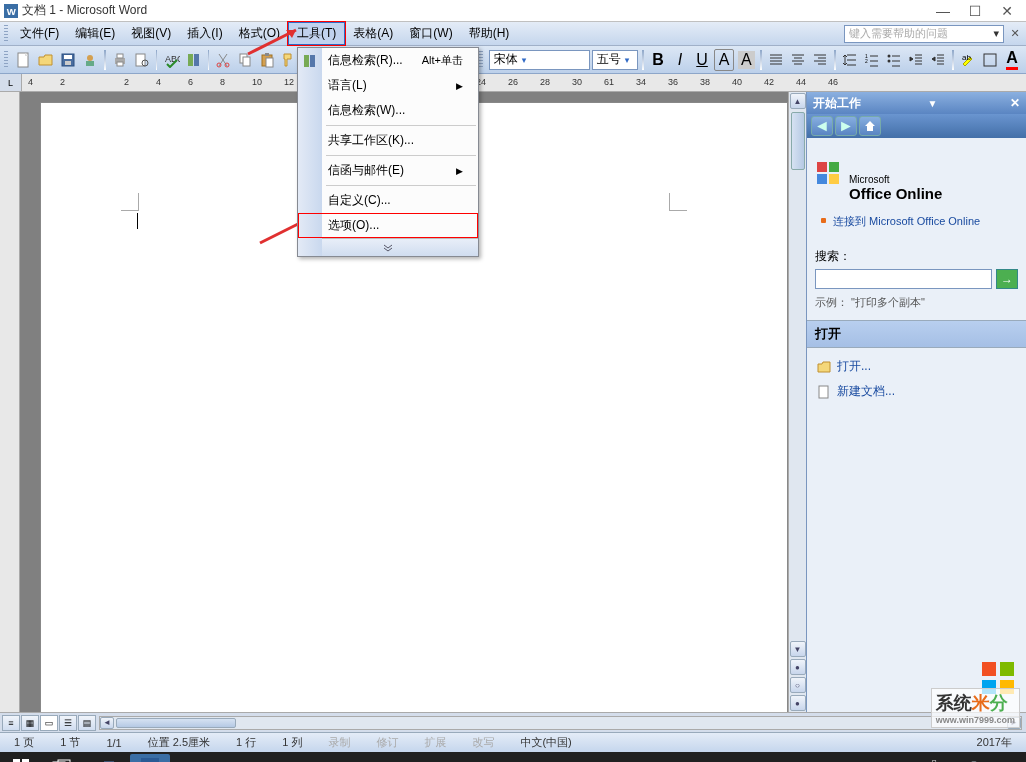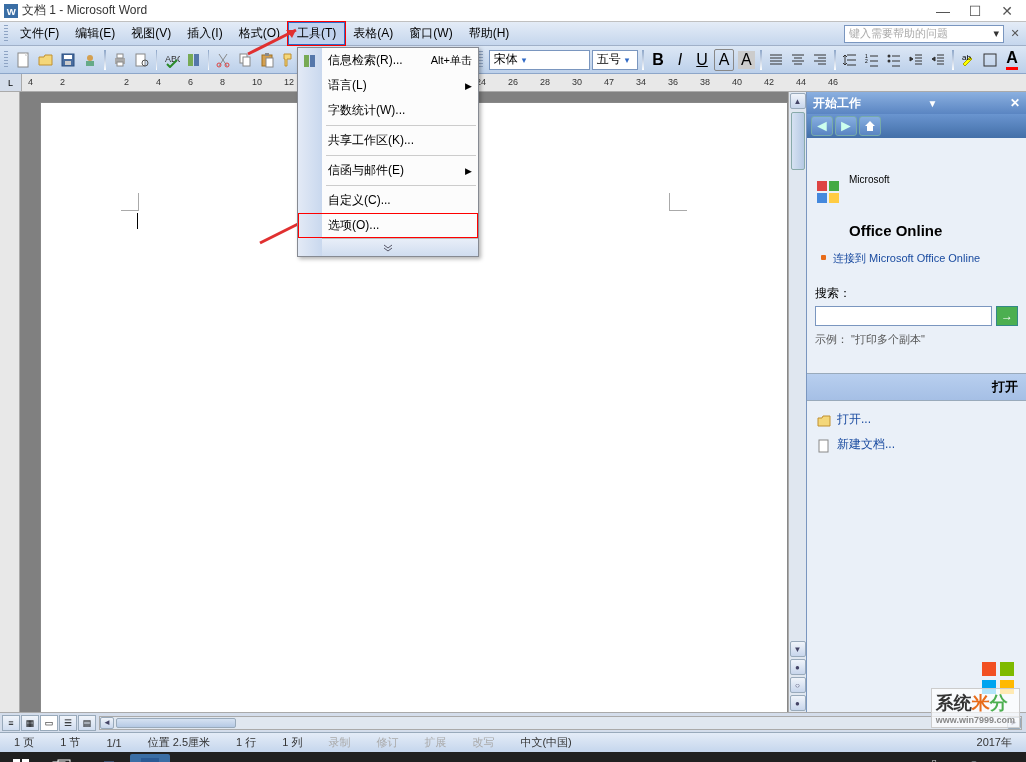--- a/index.html
+++ b/index.html
@@ -37,35 +37,35 @@
 .scroll-btn{width:16px;height:16px;background:linear-gradient(#f0f4fa,#c8d6ec);border:1px solid #9ab;border-radius:2px;display:flex;align-items:center;justify-content:center;font-size:8px;color:#446;margin:1px 0;}
 .scroll-thumb{width:14px;height:58px;background:linear-gradient(90deg,#d6e2f2,#b5c9e4);border:1px solid #8aa;border-radius:2px;margin-top:2px;}
 .task-pane { width: 220px; background: linear-gradient(#e4ecf7, #c5d6ed); border-left: 1px solid #7a96bf; display: flex; flex-direction: column; }
 .tp-header { height: 22px; background: linear-gradient(#8bb0e0, #5a85c2); color: #fff; font-size: 12px; font-weight: bold; display: flex; align-items: center; padding: 0 6px; }
 .tp-header .close{margin-left:auto;cursor:pointer;}
 .tp-nav{height:24px;background:linear-gradient(#6a95d0,#436fa8);display:flex;align-items:center;padding:0 4px;gap:2px;}
 .tp-nav .nb{width:22px;height:20px;display:flex;align-items:center;justify-content:center;color:#cfe;border:1px solid #7aa;border-radius:3px;background:linear-gradient(#86aee0,#5a85c2);}
 .tp-body{flex:1;background:#eaf0f8;padding:8px;font-size:12px;overflow:auto;}
 .office-logo{display:flex;align-items:center;gap:6px;margin-bottom:8px;}
 .ol-text .ms{font-size:10px;margin-top:28px;}
-.ol-text .oo{font-weight:bold;font-size:15px;margin-top:37px;}
+.ol-text .oo{font-weight:bold;font-size:15px;}
 .tp-list{list-style:none;padding-left:4px;margin-bottom:16px;}
 .tp-list li{position:relative;padding:4px 0 4px 14px;color:#1a4ba0;font-size:11px;line-height:14px;cursor:pointer;}
 .tp-list li::before{content:'';position:absolute;left:2px;top:8px;width:5px;height:5px;background:#e86c1a;border-radius:1px;}
 .tp-list li.gray{color:#888;}
 .tp-list li.gray::before{display:none;}
 .tp-search{display:flex;gap:4px;}
 .tp-search input{flex:1;height:20px;border:1px solid #7a96bf;font-size:11px;padding:0 3px;}
 .tp-go{width:22px;height:20px;background:#4caf50;border:1px solid #388;color:#fff;display:flex;align-items:center;justify-content:center;font-size:12px;}
 .tp-example{font-size:11px;color:#555;margin-top:6px;}
-.tp-section{background:linear-gradient(#b8cfef,#a5bfe5);padding:4px 8px;font-size:13px;font-weight:bold;margin:26px -8px 6px -8px;border-top:1px solid #9ab;border-bottom:1px solid #9ab;text-align:right;}
-.tp-link{display:flex;align-items:flex-end;gap:6px;padding:4px 2px;color:#1a4ba0;font-size:12px;cursor:pointer;}
+.tp-section{background:linear-gradient(#b8cfef,#a5bfe5);padding:4px 8px;font-size:13px;font-weight:bold;margin:10px -8px 6px -8px;border-top:1px solid #9ab;border-bottom:1px solid #9ab;}
+.tp-link{display:flex;align-items:center;gap:6px;padding:4px 2px;color:#1a4ba0;font-size:12px;cursor:pointer;}
 .drop-menu { position: absolute; top: 47px; left: 297px; width: 182px; background: #fcfcfc; border: 1px solid #868a92; box-shadow: 2px 2px 4px rgba(0,0,0,0.3); z-index: 100; }
 .dm-gutter{position:absolute;left:0;top:0;bottom:0;width:24px;background:linear-gradient(90deg,#e3eaf6,#c9d8ee);}
-.dm-item { position: relative; display: flex; align-items: center; height: 25px; font-size: 12px; padding: 0 6px 0 30px; cursor: pointer; }
+.dm-item { position: relative; display: flex; align-items: center; height: 25px; font-size: 12px; padding: 0 15px 0 30px; cursor: pointer; }
 .dm-item .shortcut { margin-left: auto; font-size: 11px; }
 .dm-item .arrow { margin-left: auto; font-size: 9px; }
 .dm-item.highlight { outline: 1px solid red; outline-offset: -1px; }
 .dm-sep{height:1px;background:#ccc;margin:2px 2px 2px 28px;}
 .dm-expand{height:18px;display:flex;align-items:center;justify-content:center;background:linear-gradient(#e8eef8,#d0ddf0);border-top:1px solid #bbb;}
 .red-arrow{position:absolute;z-index:99;}
 .status-bar { height: 20px; background: linear-gradient(#e4ecf7, #c5d6ed); display: flex; align-items: center; font-size: 11px; color: #333; border-top: 1px solid #9ab; padding: 0 6px; gap: 10px; }
 .status-cell{padding:0 8px;}
 .status-cell.dim{color:#aaa;}
 .view-buttons{height:20px;background:#d4ddeb;border-top:1px solid #aaa;display:flex;align-items:center;padding:0 2px;gap:1px;}
@@ -302,21 +302,21 @@
       <span class="tick" style="left: 262px;">12</span>
       <span class="tick" style="left: 294px;">14</span>
       <span class="tick" style="left: 326px;">16</span>
       <span class="tick" style="left: 358px;">18</span>
       <span class="tick" style="left: 390px;">20</span>
       <span class="tick" style="left: 422px;">22</span>
       <span class="tick" style="left: 454px;">24</span>
       <span class="tick" style="left: 486px;">26</span>
       <span class="tick" style="left: 518px;">28</span>
       <span class="tick" style="left: 550px;">30</span>
-      <span class="tick" style="left: 582px;">47</span>
+      <span class="tick" style="left: 582px;">61</span>
       <span class="tick" style="left: 614px;">34</span>
       <span class="tick" style="left: 646px;">36</span>
       <span class="tick" style="left: 678px;">38</span>
       <span class="tick" style="left: 710px;">40</span>
       <span class="tick" style="left: 742px;">42</span>
       <span class="tick" style="left: 774px;">44</span>
       <span class="tick" style="left: 806px;">46</span>
     </div>
 </div>
 
@@ -466,21 +466,21 @@
         <rect x="8" y="2" width="5" height="12" fill="#57a"></rect>
       </svg>
     <span>信息检索(R)...</span>
       <span class="shortcut">Alt+单击</span>
   </div>
   <div class="dm-item">
       <span>语言(L)</span>
       <span class="arrow">▶</span>
     </div>
   <div class="dm-item">
-      <span>字数统计(W)...</span>
+      <span>信息检索(W)...</span>
     </div>
   <div class="dm-sep"></div>
   <div class="dm-item">
       <span>共享工作区(K)...</span>
     </div>
   <div class="dm-sep"></div>
   <div class="dm-item">
       <span>信函与邮件(E)</span>
       <span class="arrow">▶</span>
     </div>

